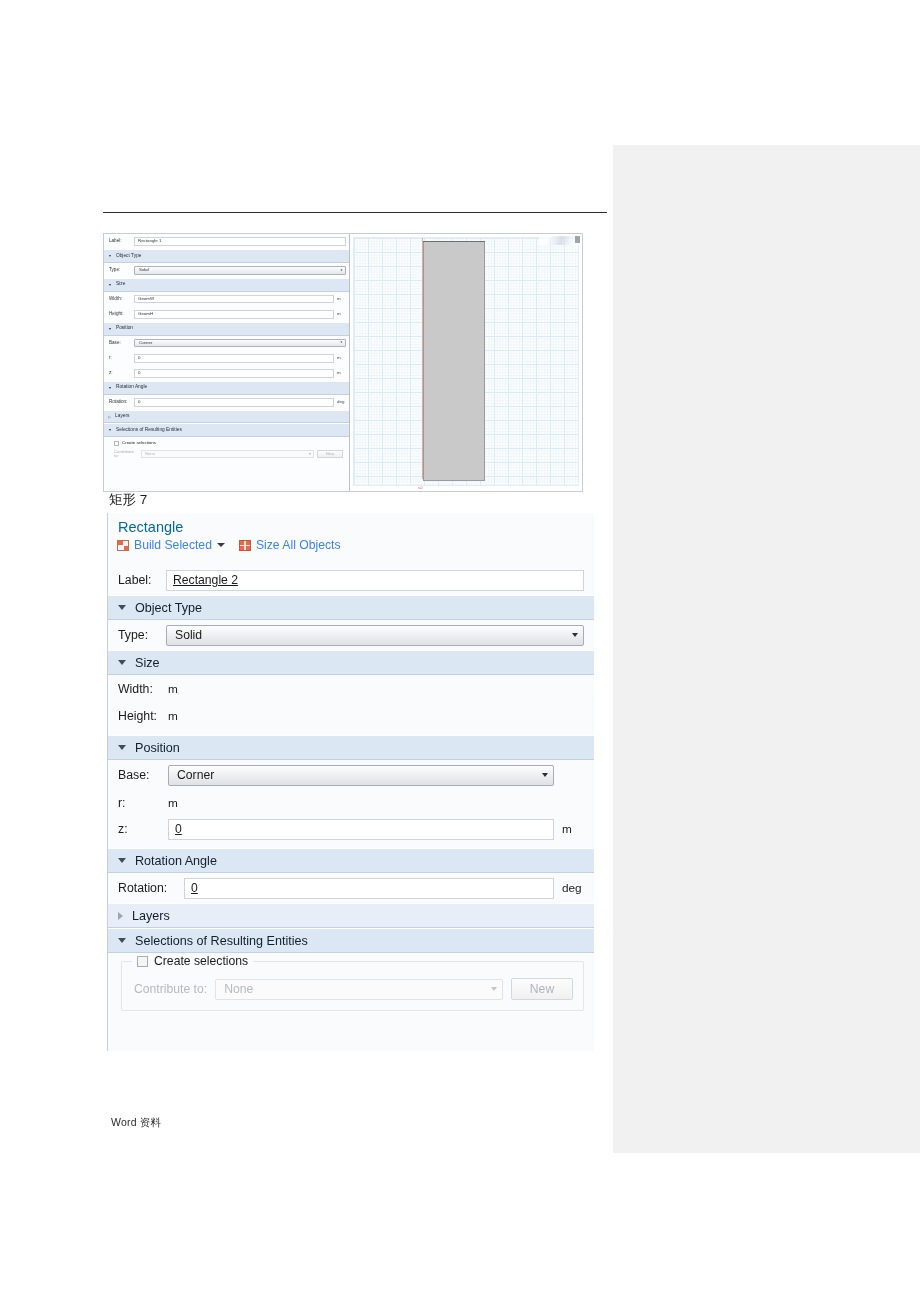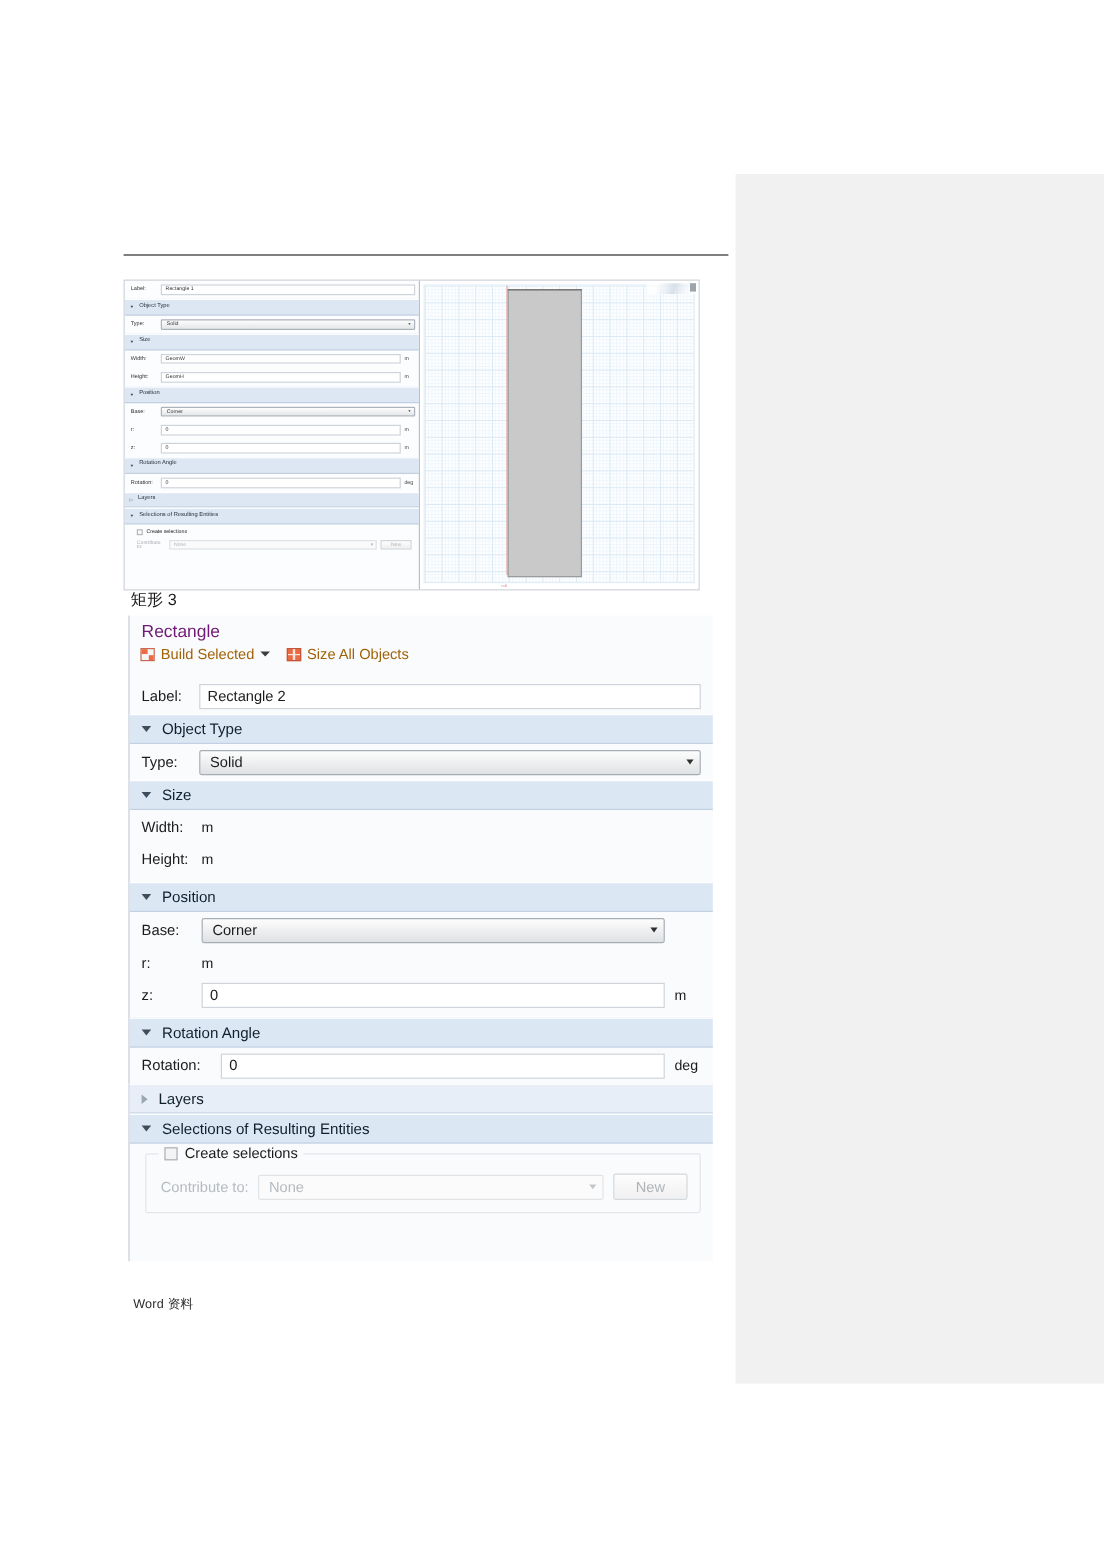--- a/index.html
+++ b/index.html
@@ -155,26 +155,26 @@
   .panel{
     position:absolute; left:107px; top:513px;
     width:487px; height:538px;
     background:#fafbfd;
     border-left:1px solid #c9ced6;
     font-size:11.5px;
     color:#1d1d1d;
   }
   .panel-title{
     position:absolute; left:10px; top:6px;
-    font-size:14.5px; color:#701a75;
+    font-size:14.5px; color:#0369a1;
   }
   .panel-toolbar{
     position:absolute; left:9px; top:25px;
     display:flex; align-items:center; gap:8px;
-    font-size:12.2px; color:#a16207;
+    font-size:12.2px; color:#3b82f6;
   }
   .tb-item{ display:flex; align-items:center; gap:5px; cursor:default;}
   .ico-build{
     width:12px; height:11px; position:relative;
     background:#f2f2f2;
     border:1px solid #d16b4a;
     display:inline-block;
   }
   .ico-build.sel{
     background:
@@ -215,21 +215,21 @@
   .row .lab.w{ width:42px; }
   .row .unit{
     flex:0 0 auto; width:22px; font-size:11.8px; color:#1b1b1b;
   }
   .textfield{
     flex:1; height:21px;
     background:#ffffff;
     border:1px solid #cfd4da;
     display:flex; align-items:center;
     padding-left:6px;
-    font-size:12.2px; color:#1b1b1b;
+    font-size:12.2px; color:#1b1b1b;text-decoration:underline;
   }
   .dropdown{
     flex:1; height:21px;
     background:linear-gradient(#fdfdfd,#dfe1e4);
     border:1px solid #a7adb5;
     border-radius:2px;
     display:flex; align-items:center; justify-content:space-between;
     padding:0 5px 0 8px;
     font-size:12.2px; color:#1b1b1b;
   }
@@ -289,21 +289,21 @@
   .newbtn{
     width:62px; height:22px; flex:0 0 62px;
     background:linear-gradient(#fdfdfd,#f0f0f0);
     border:1px solid #d4d8dc; border-radius:2px;
     display:flex; align-items:center; justify-content:center;
     font-size:12.2px; color:#b0b4b9;
   }
 
   
   .footer{
-    position:absolute; left:111px; top:1080px;
+    position:absolute; left:111px; top:1116px;
     font-size:10.5px; color:#2b2b2b;
     letter-spacing:.2px;
   }
 </style>
 </head>
 <body>
 
 <div class="right-panel"></div>
 
 <div class="top-rule"></div>
@@ -410,21 +410,21 @@
     <div class="mini-grid"></div>
     <div class="mini-axis-v"></div>
     <div class="mini-rect"></div>
     <div class="mini-rect-top"></div>
     <div class="mini-origin">r=0</div>
     <div class="mini-wm"></div>
     <div class="mini-wm-b"></div>
   </div>
 </div>
 
-<div class="caption">矩形 3</div>
+<div class="caption">矩形 7</div>
 
 <div class="panel">
 
   <div class="panel-title">Rectangle</div>
 
   <div class="panel-toolbar">
     <span class="tb-item">
       <span class="ico-build sel"></span>
       <span>Build Selected</span>
       <span class="caret-dn"></span>

